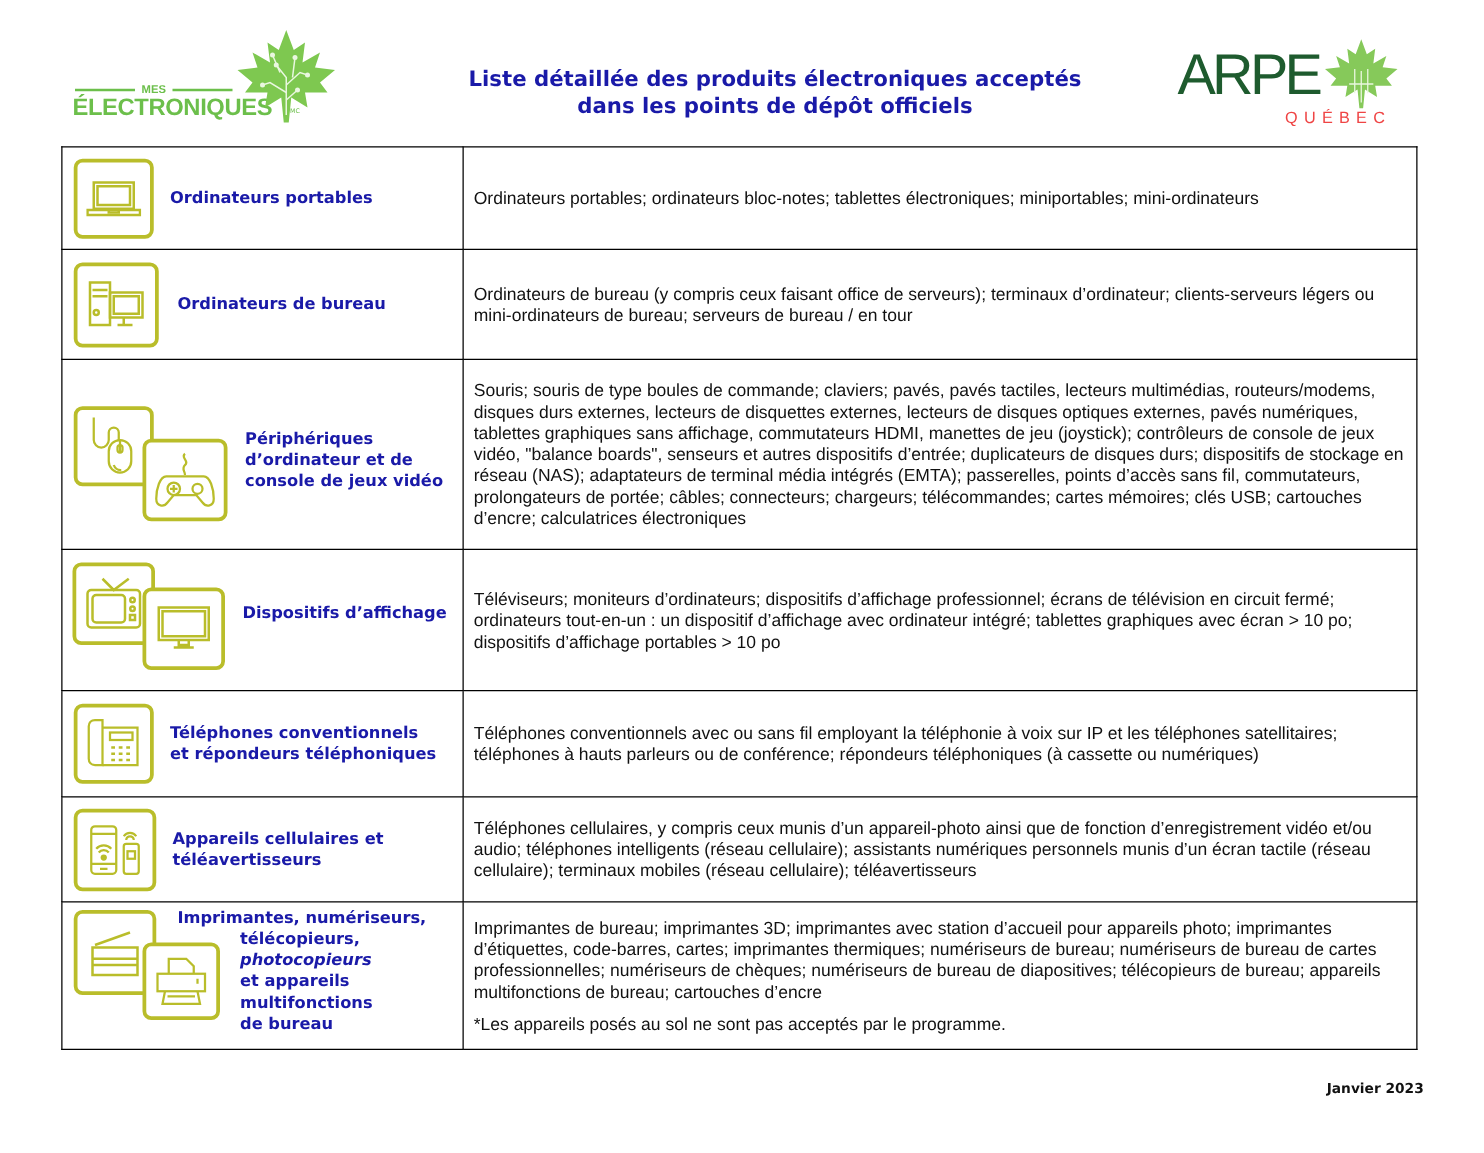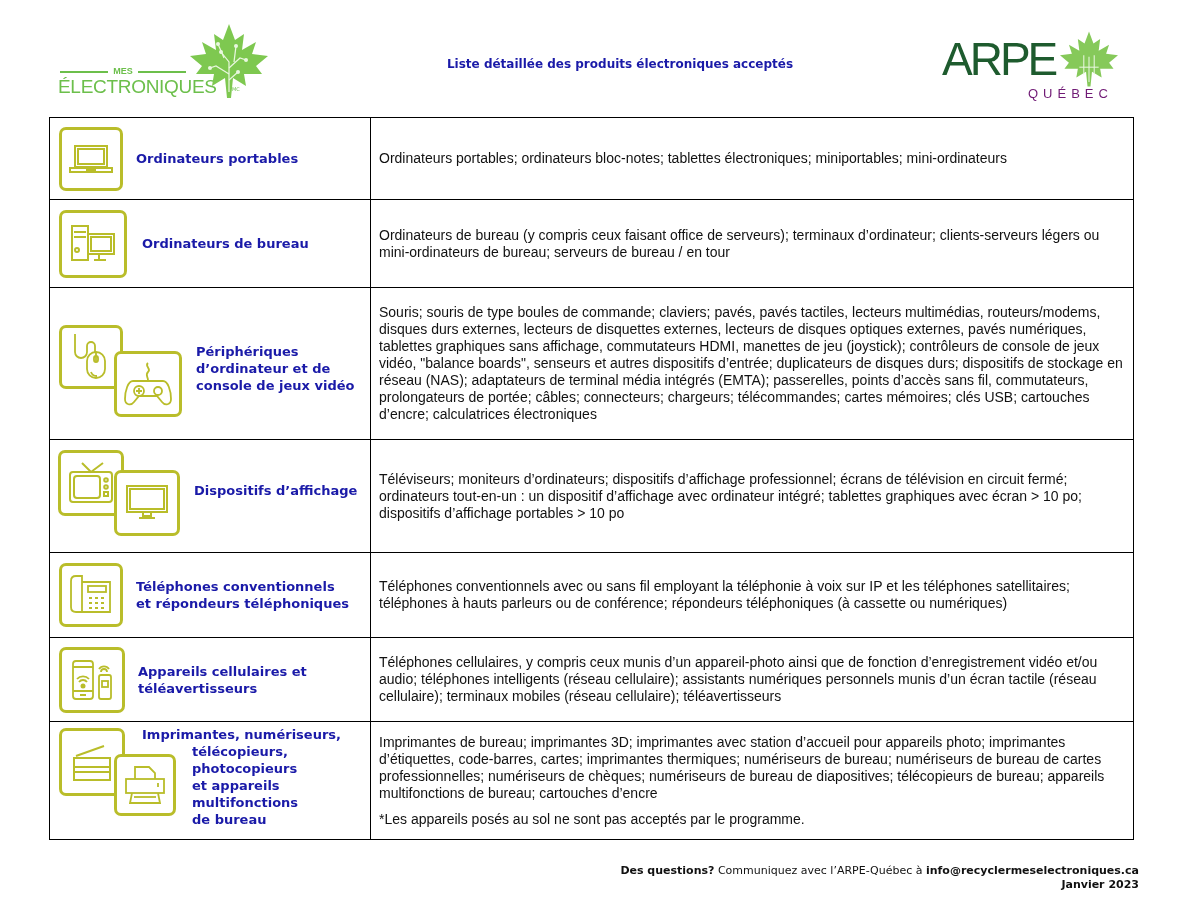--- a/index.html
+++ b/index.html
@@ -2,31 +2,31 @@
 <html><head>
 <meta charset="utf-8">
 <style>
   html, body { margin:0; padding:0; background:#ffffff; }
   body { width:1187px; height:922px; position:relative; overflow:hidden; font-family:"DejaVu Sans", sans-serif; }
   .logo-left { position:absolute; left:56px; top:22px; width:230px; height:80px; }
   .logo-left .t1 { position:absolute; left:2px; top:12px; font-family:"Liberation Sans", sans-serif; font-size:27px; color:#6cbf4b; letter-spacing:-0.5px; }
   .logo-left .mes { position:absolute; left:2px; top:44px; width:130px; font-family:"Liberation Sans", sans-serif; font-size:9px; font-weight:bold; color:#6cbf4b; text-align:center; }
   .logo-left .mes:before, .logo-left .mes:after { content:""; position:absolute; top:5px; width:48px; height:2px; background:#6cbf4b; }
   .logo-left .mes:before { left:2px; } .logo-left .mes:after { right:2px; }
-  .logo-left .t2 { position:absolute; left:2px; top:54px; font-family:"Liberation Sans", sans-serif; font-size:19px; color:#6cbf4b; letter-spacing:-0.3px; }
+  .logo-left .t2 { position:absolute; left:2px; top:54px; font-family:"Liberation Sans", sans-serif; font-size:19px; color:#6cbf4b; letter-spacing:-0.3px;font-weight:bold; }
   .logo-left .mc { position:absolute; left:176px; top:64px; font-size:5px; color:#6cbf4b; }
   .logo-left svg { position:absolute; left:132px; top:0; }
 
   .title { position:absolute; left:340px; top:54px; width:560px; text-align:center; color:#1a1aa8; font-weight:bold; font-family:"DejaVu Sans", sans-serif; }
-  .title .l1, .title .l2 { font-size:12px; line-height:21px; }
+  .title .l1, .title .l2 { font-size:17px; line-height:21px; }
   .title .pg { font-size:11px; line-height:14px; margin-top:1px; }
 
   .logo-right { position:absolute; left:940px; top:30px; width:200px; height:75px; }
   .logo-right .arpe { position:absolute; left:2px; top:4px; font-family:"Liberation Sans", sans-serif; font-size:46px; color:#1e5b2e; letter-spacing:-3px; line-height:50px; }
-  .logo-right .qc { position:absolute; left:88px; top:56px; font-family:"Liberation Sans", sans-serif; font-size:13px; color:#701a75; letter-spacing:5px; }
+  .logo-right .qc { position:absolute; left:88px; top:56px; font-family:"Liberation Sans", sans-serif; font-size:13px; color:#ef4444; letter-spacing:5px; }
   .logo-right svg { position:absolute; left:118px; top:0; }
 
   table.main { position:absolute; left:49px; top:117px; width:1085px; border-collapse:collapse;border-radius:24px; }
   table.main td { border:1.5px solid #000; vertical-align:middle; }
   td.cat { width:320px; padding:0; position:relative; }
   td.desc { padding:6px 8px; font-family:"Liberation Sans", sans-serif; font-size:14px; line-height:17px; color:#111; }
   .catwrap { position:relative; display:flex; align-items:center; }
   .cat-label { color:#1a1aa8; font-weight:bold; font-size:13px; line-height:17px; font-family:"DejaVu Sans", sans-serif; }
   .ibox { border:3px solid #b9bd2a; border-radius:7px; background:#fff; box-sizing:border-box; display:flex; align-items:center; justify-content:center; }
   .ibox svg { display:block; }
@@ -58,20 +58,21 @@
         <circle cx="50" cy="50" r="2"></circle>
         <circle cx="30" cy="22" r="2"></circle>
         <circle cx="48" cy="24" r="2"></circle>
       </g>
   </svg>
   <div class="mc">MC</div>
 </div>
 
 <div class="title">
   <div class="l1">Liste détaillée des produits électroniques acceptés</div>
+  <div class="l2">dans les points de dépôt officiels</div>
 </div>
 
 <div class="logo-right">
   <div class="arpe">ARPE</div>
   <svg width="62" height="58" viewBox="0 0 82 78">
     <path d="M41 2 L47 18 L56 12 L54 28 L68 20 L64 32 L80 34 L68 44 L74 52 L56 52 L58 64 L45 56 L43 76 L39 76 L37 56 L24 64 L26 52 L8 52 L14 44 L2 34 L18 32 L14 20 L28 28 L26 12 L35 18 Z" fill="#86c95a"></path>
     <g stroke="#e9f7df" stroke-width="1.4" fill="none">
         <path d="M41 70 L41 36"></path>
         <path d="M34 60 L34 34"></path>
         <path d="M48 60 L48 34"></path>
@@ -265,31 +266,30 @@
                   <rect x="2" y="14" width="38" height="14"></rect>
                   <path d="M34 18 v4"></path>
                   <path d="M8 28 l-2 10 h30 l-2 -10"></path>
                   <path d="M10 32 h22"></path>
                 </g>
               </svg>
         </div>
         <div class="cat-label" style="position:absolute;left:92px;top:2px;width:220px;">
           <div>Imprimantes, numériseurs,</div>
           <div style="padding-left:50px;">télécopieurs,</div>
-          <div style="padding-left:50px;">photocopieurs</div>
+          <div style="padding-left:50px;font-style:italic;">photocopieurs</div>
           <div style="padding-left:50px;">et appareils</div>
           <div style="padding-left:50px;">multifonctions</div>
           <div style="padding-left:50px;">de bureau</div>
         </div>
       </div>
     </td>
     <td class="desc">
       <div>Imprimantes de bureau; imprimantes 3D; imprimantes avec station d’accueil pour appareils photo; imprimantes d’étiquettes, code-barres, cartes; imprimantes thermiques; numériseurs de bureau; numériseurs de bureau de cartes professionnelles; numériseurs de chèques; numériseurs de bureau de diapositives; télécopieurs de bureau; appareils multifonctions de bureau; cartouches d’encre</div>
       <div class="note">*Les appareils posés au sol ne sont pas acceptés par le programme.</div>
     </td>
   </tr>
 </tbody>
   </table>
 
 <div class="footer">
-  <div><b>Des questions?</b><span> Communiquez avec l’ARPE-Québec à </span><b>info@recyclermeselectroniques.ca</b></div>
   <div><b>Janvier 2023</b></div>
 </div>
 
 </body></html>

